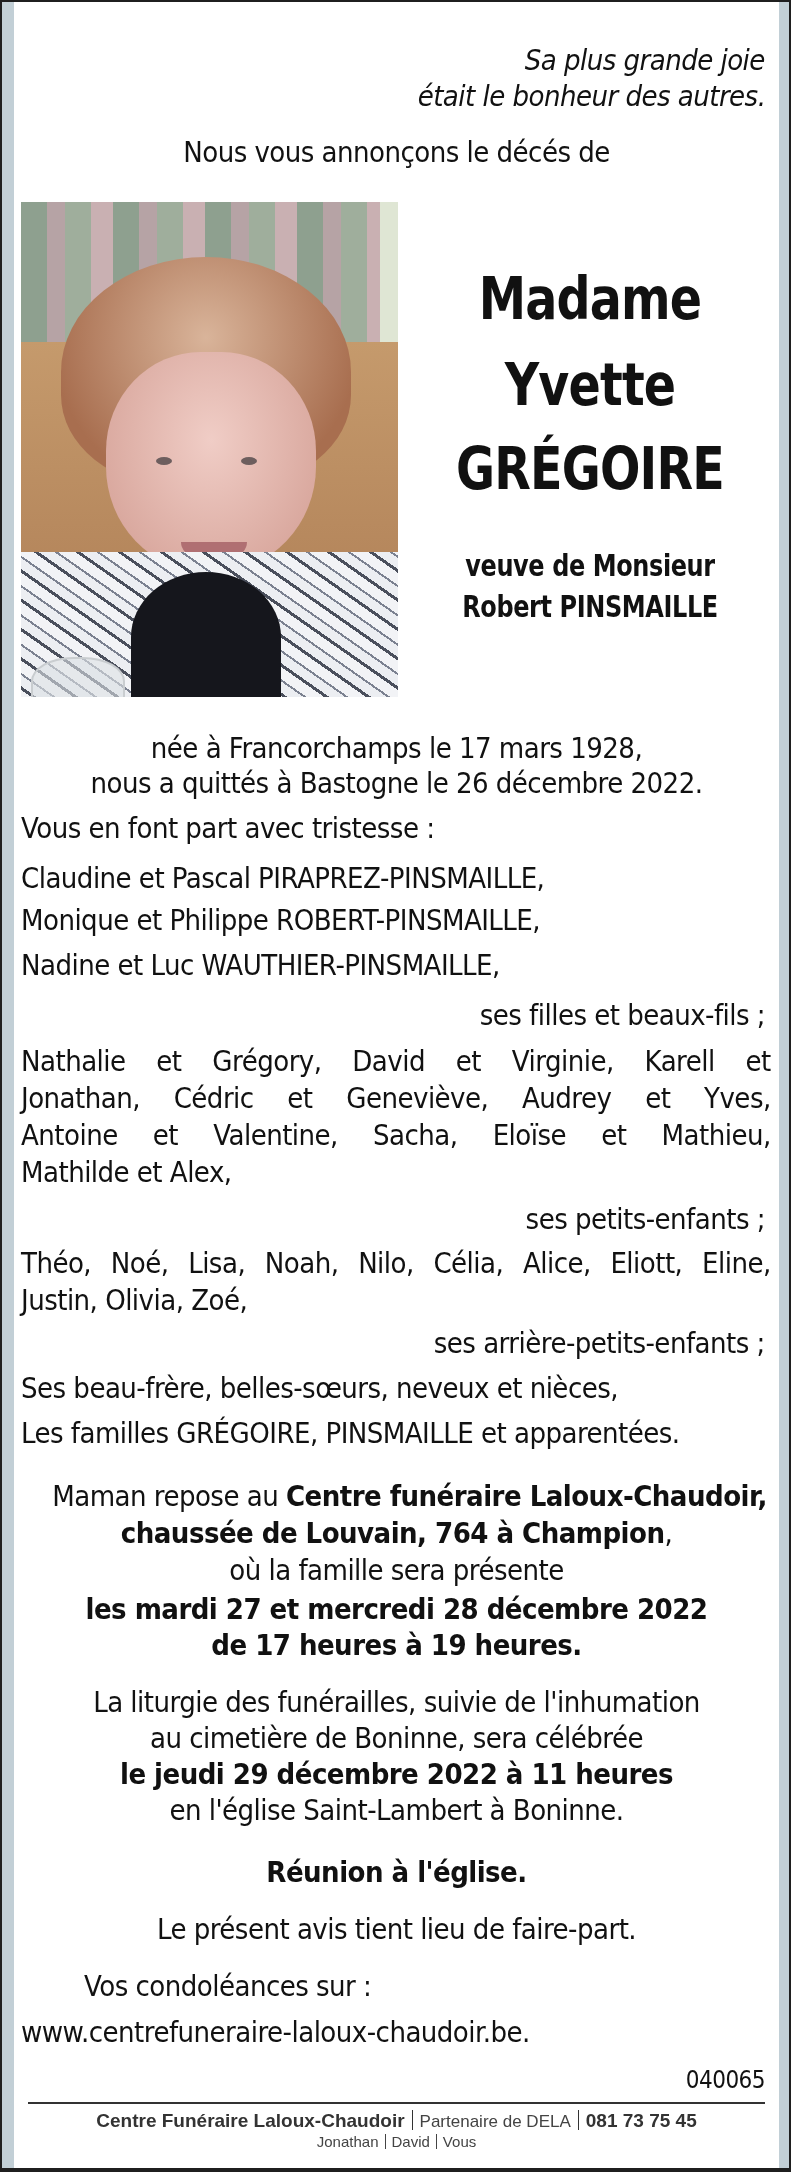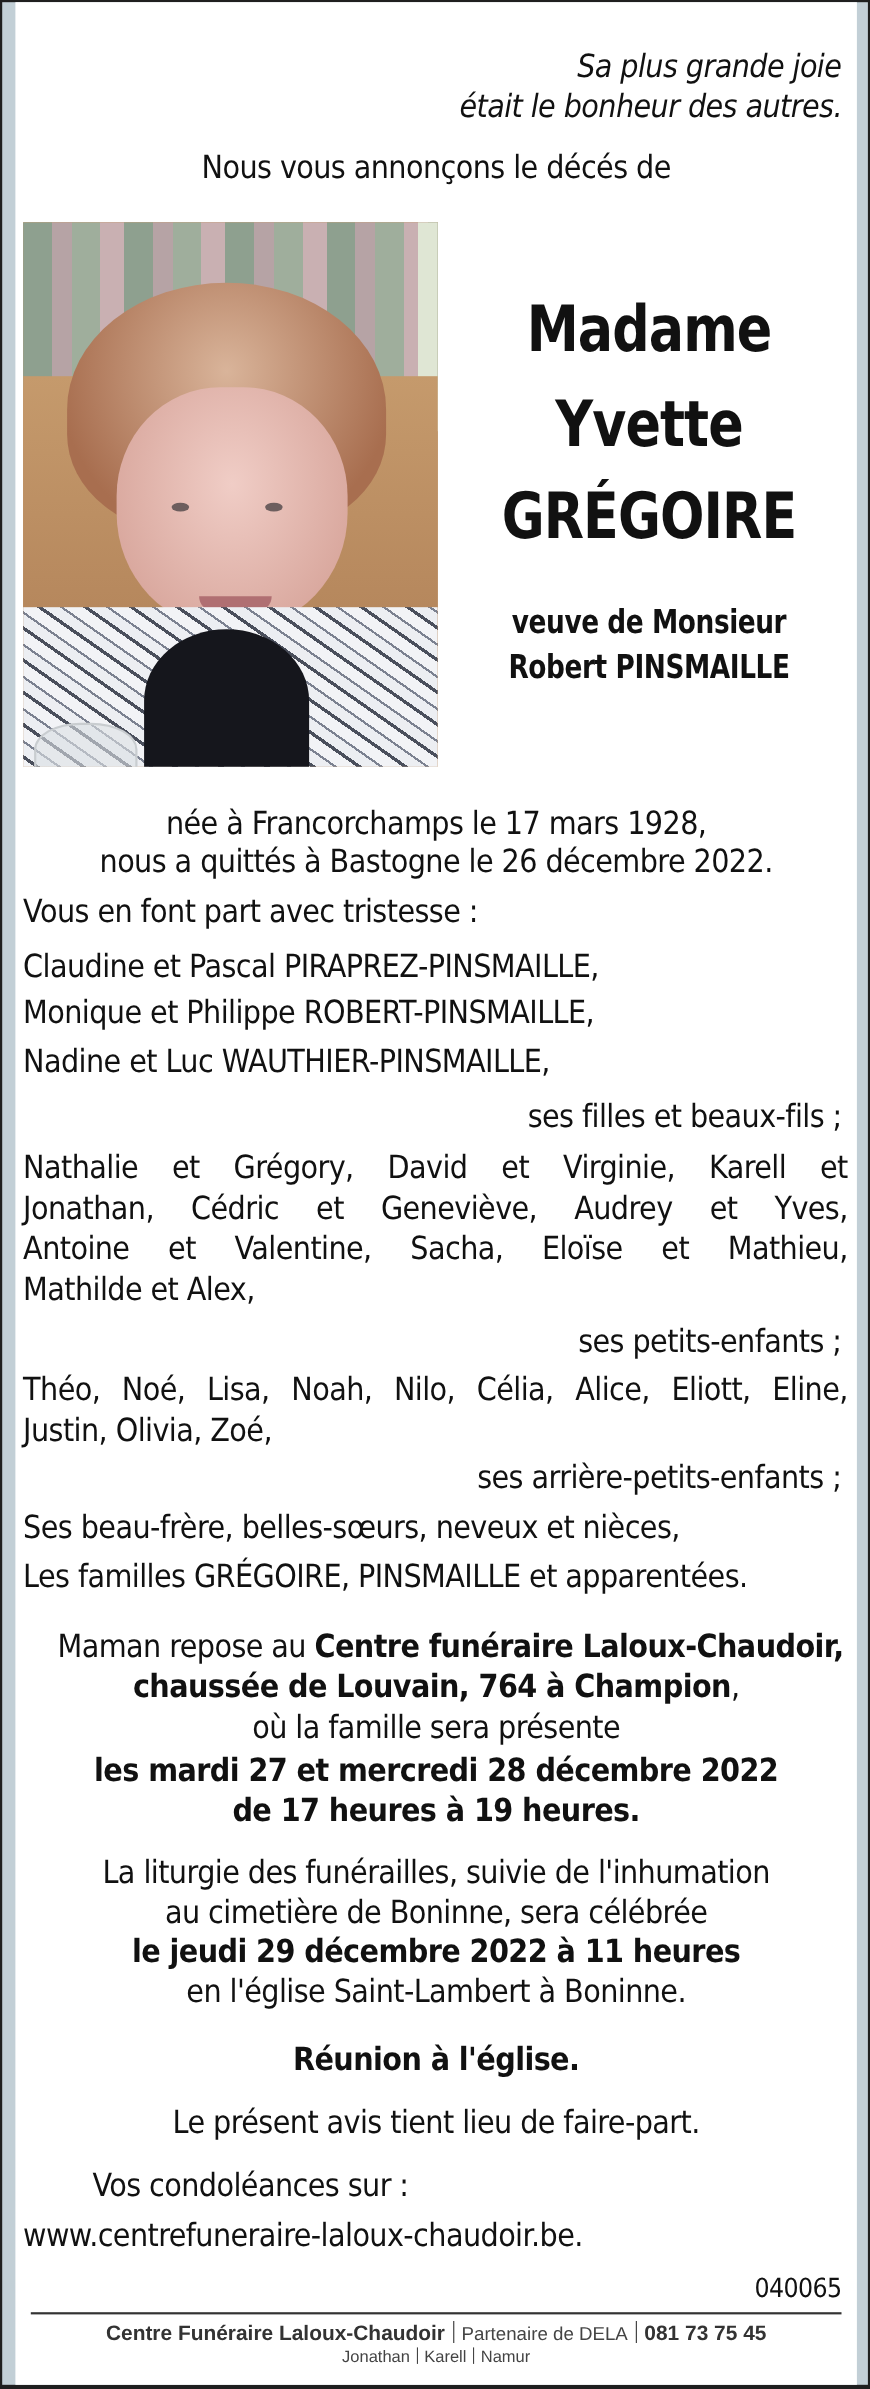--- a/index.html
+++ b/index.html
@@ -131,17 +131,17 @@
   <div class="ln l fs30 condl" style="top:1970px; left:70px;">Vos condoléances sur :</div>
   <div class="ln l fs30 condl" style="top:2016px;">www.centrefuneraire-laloux-chaudoir.be.</div>
 
   <div class="ln r condr" style="top:2066px; font-size:24px;">040065</div>
 
   <div class="rule"></div>
   <div class="foot foot1">
     <span class="fb">Centre Funéraire Laloux-Chaudoir</span><span class="sep"></span><span class="fs">Partenaire de DELA</span><span class="sep"></span><span class="fb">081 73 75 45</span>
   </div>
   <div class="foot foot2">
-    <span>Jonathan</span><span class="sep2"></span><span>Karell</span><span class="sep2"></span><span>Namur</span>
+    <span>Jonathan</span><span class="sep2"></span><span>David</span><span class="sep2"></span><span>Vous</span>
   </div>
 
 </div>
 </div>
 
 </body></html>

